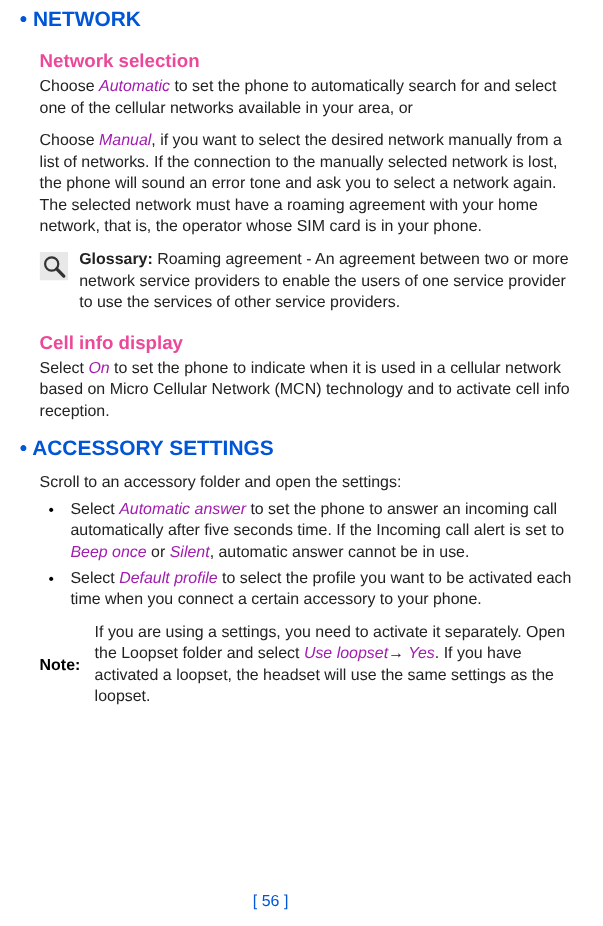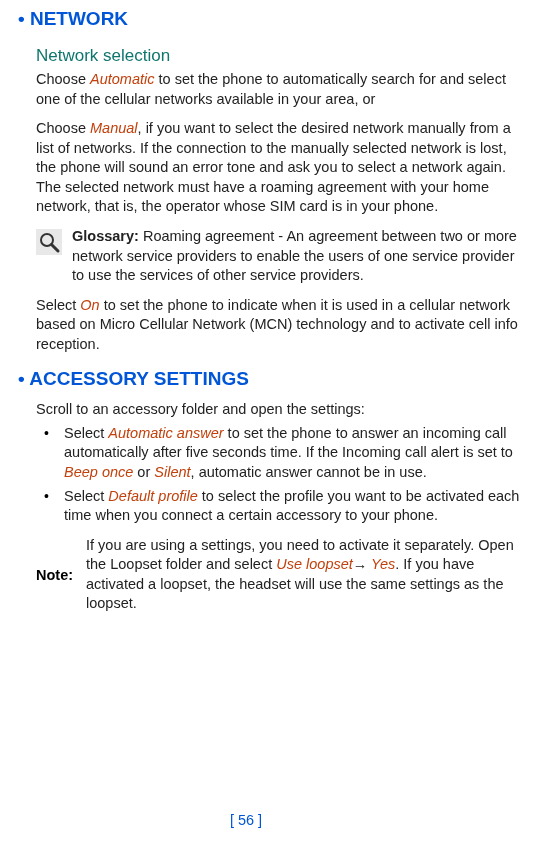--- a/index.html
+++ b/index.html
@@ -16,37 +16,37 @@
   }
   .h1 {
     color: #0056d6;
     font-size: 19px;
     font-weight: bold;
     margin-top: 0;
     margin-bottom: 10px;
     font-family: Liberation Sans, sans-serif;
   }
   .h2 {
-    color: #0f766e;
+    color: #ec4899;
     font-size: 17px;
-    font-weight: normal;
+    font-weight: bold;
     margin-top: 16px;
     margin-bottom: 4px;
   }
   .indent-block {
     margin-left: 18px;
   }
   .body-text {
     font-size: 14.5px;
     line-height: 1.35;
     margin: 4px 0 10px 0;
     color: #222;
   }
   .term {
-    color: #c2410c;
+    color: #a21caf;
     font-style: italic;
   }
   .glossary-row {
     display: flex;
     align-items: flex-start;
     margin: 6px 0 10px 0;
   }
   .glossary-icon {
     flex: 0 0 26px;
     margin-right: 10px;
@@ -137,20 +137,21 @@
         <rect x="0" y="0" width="26" height="26" fill="#e8e8e8"></rect>
         <circle cx="11" cy="11" r="6" fill="none" stroke="#333" stroke-width="2"></circle>
         <line x1="15.5" y1="15.5" x2="22" y2="22" stroke="#333" stroke-width="3" stroke-linecap="round"></line>
       </svg>
     </div>
     <div class="glossary-text">
       <span class="bold">Glossary:</span><span> Roaming agreement - An agreement between two or more network service providers to enable the users of one service provider to use the services of other service providers.</span>
     </div>
   </div>
 
+  <div class="h2">Cell info display</div>
 
   <p class="body-text">
     <span>Select </span><span class="term">On</span><span> to set the phone to indicate when it is used in a cellular network based on Micro Cellular Network (MCN) technology and to activate cell info reception.</span>
   </p>
 
 </div>
 
 <div class="h1" style="margin-top:14px;">
   <span>•</span>
   <span>ACCESSORY SETTINGS</span>

